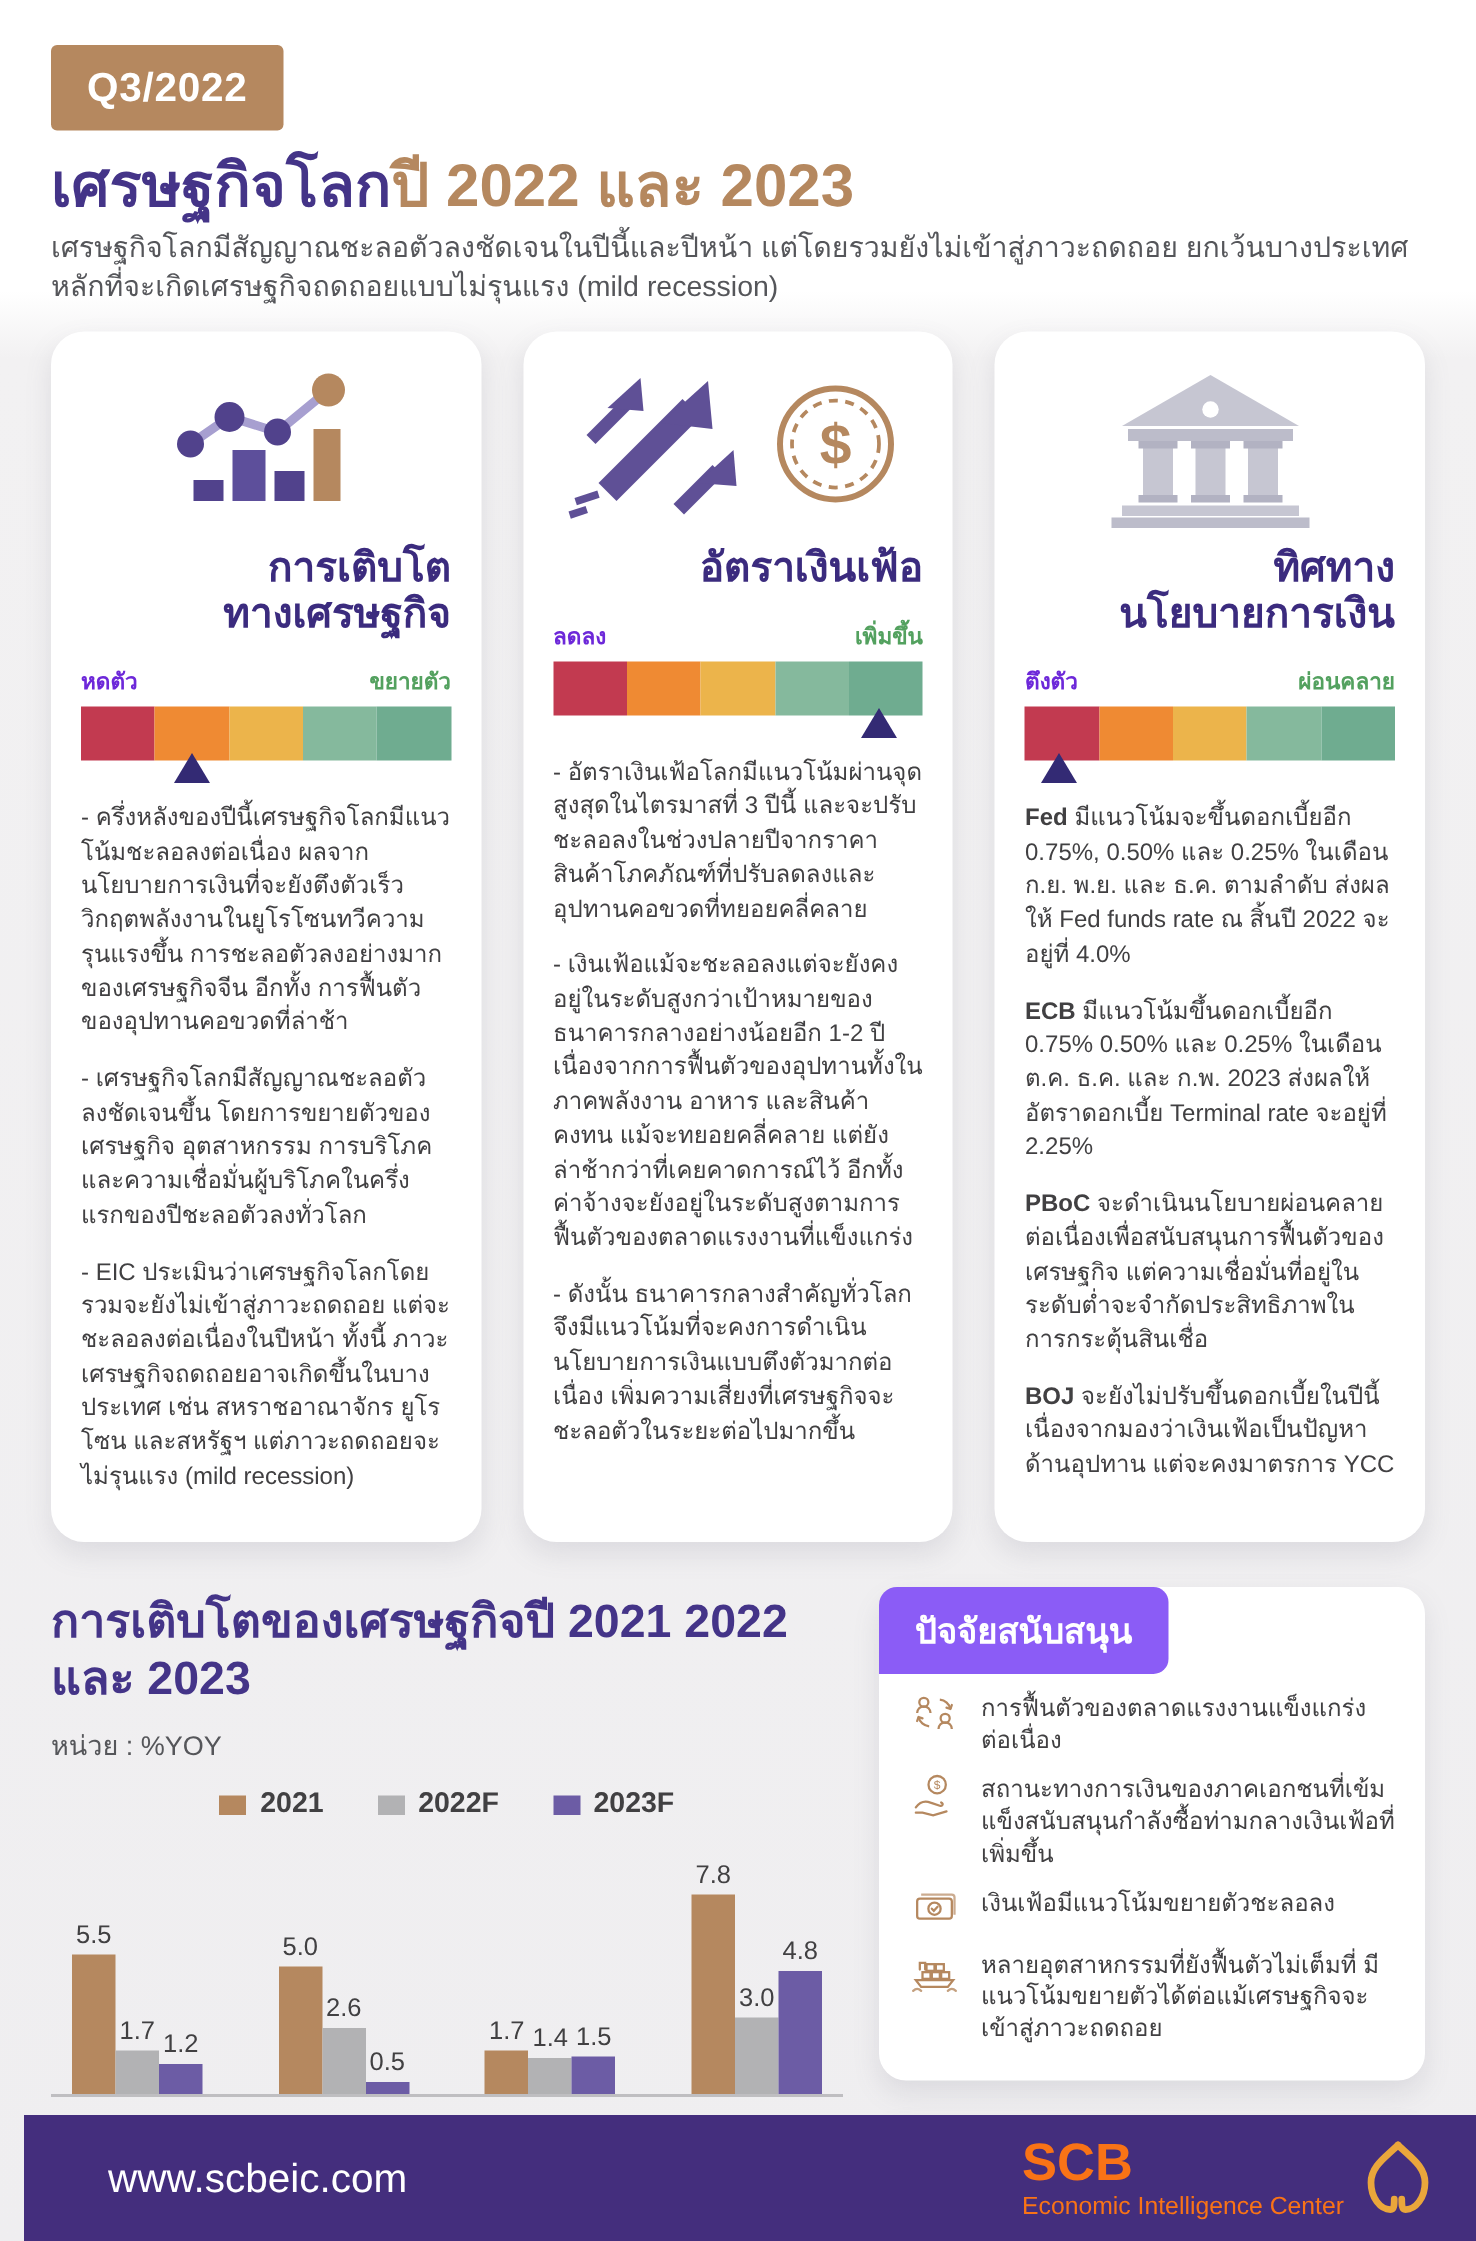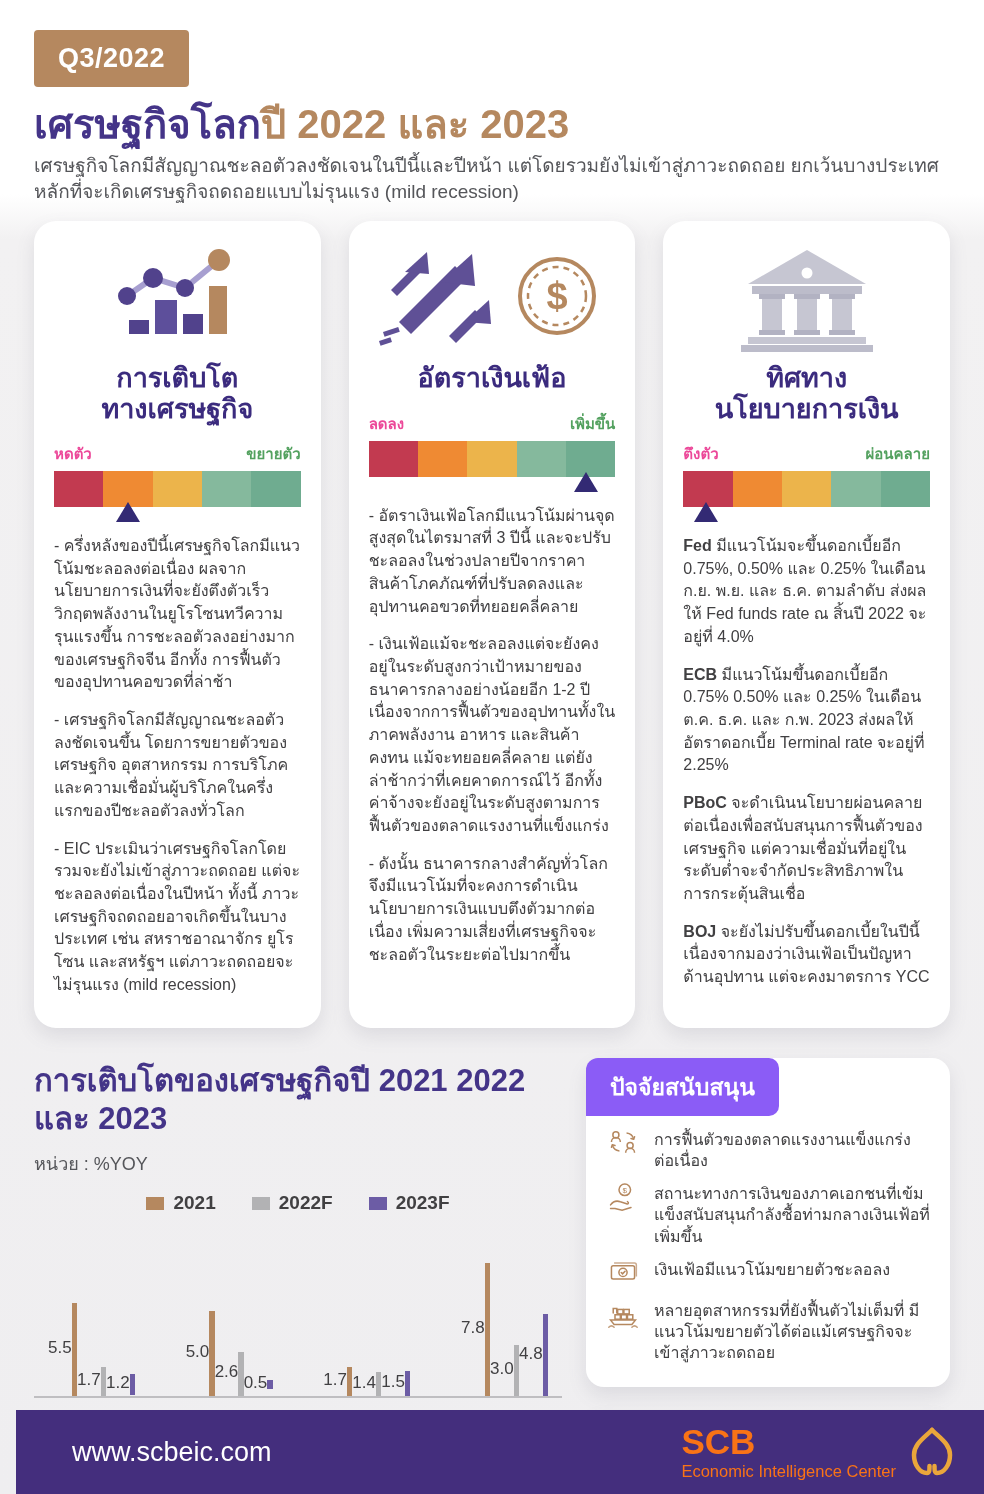--- a/index.html
+++ b/index.html
@@ -11,44 +11,44 @@
          padding:13px 24px;border-radius:4px;letter-spacing:.5px;}
   .title{margin:16px 0 8px 0;font-size:40px;font-weight:bold;line-height:1.05;}
   .title .t-purple{color:#443488;}
   .title .t-brown{color:#b5885f;}
   .subtitle{font-size:19px;color:#55565a;line-height:1.38;width:925px;}
   
   .cards{display:flex;gap:28px;padding:0 34px;margin-top:16px;align-items:stretch;}
   .card{flex:1;background:#fff;border-radius:22px;box-shadow:0 8px 18px rgba(110,110,125,.15);
         padding:22px 20px 16px 20px;}
   .card-icon{height:112px;display:flex;justify-content:center;align-items:center;}
-  .card-title{text-align:center;color:#3b2b7e;font-size:27px;font-weight:bold;line-height:1.12;margin:8px 0 18px 0;}
+  .card-title{text-align:right;color:#3b2b7e;font-size:27px;font-weight:bold;line-height:1.12;margin:8px 0 18px 0;}
   .card-title span{display:block;}
   .scale-labels{display:flex;justify-content:space-between;font-size:15px;font-weight:bold;margin-bottom:5px;}
-  .scale-left{color:#ec4899;}
+  .scale-left{color:#6d28d9;}
   .scale-right{color:#53a15f;}
   .scale-bar{display:flex;height:36px;}
   .scale-seg{flex:1;}
   .marker-row{position:relative;height:22px;margin-bottom:6px;}
   .scale-marker{position:absolute;top:-5px;transform:translateX(-50%);width:0;height:0;
       border-left:12px solid transparent;border-right:12px solid transparent;border-bottom:20px solid #332a74;}
   .card-text p{font-size:16px;color:#414042;line-height:1.42;margin:0 0 15px 0;}
   .card-text p b{color:#414042;}
   
   .bottom{display:flex;gap:24px;padding:0 34px;margin-top:30px;}
   .chart-col{width:528px;flex:0 0 528px;}
   .chart-title{color:#443488;font-size:31px;font-weight:bold;line-height:1.25;margin:4px 0 10px 0;width:500px;}
   .chart-unit{font-size:18px;color:#55565a;margin-bottom:14px;}
   .legend{display:flex;gap:36px;justify-content:center;font-size:19px;font-weight:bold;color:#414042;margin-bottom:14px;}
   .legend-item{display:flex;align-items:center;gap:9px;}
   .legend-swatch{width:18px;height:13px;display:inline-block;}
   .bars{display:flex;justify-content:space-between;align-items:flex-end;height:168px;
         border-bottom:2px solid #bfbec1;padding:0 14px;}
   .bar-group{display:flex;align-items:flex-end;}
-  .bar-wrap{display:flex;flex-direction:row;align-items:center;width:29px;}
+  .bar-wrap{display:flex;flex-direction:column;align-items:center;width:29px;}
   .bar-value{font-size:17px;color:#414042;margin-bottom:3px;}
   .bar{width:100%;}
   .countries{display:flex;justify-content:space-between;padding:0 6px;margin-top:24px;}
   .country{width:118px;text-align:center;}
   .country-label{font-size:20px;color:#414042;}
   .flag-wrap{margin-top:12px;display:inline-block;transform:rotate(-5deg) skewY(-3deg);
              border-radius:4px;overflow:hidden;box-shadow:0 3px 6px rgba(0,0,0,.12);}
   
   .factors-col{flex:1;display:flex;flex-direction:column;gap:26px;}
   .factor-box{background:#fff;border-radius:18px;box-shadow:0 8px 18px rgba(110,110,125,.15);

